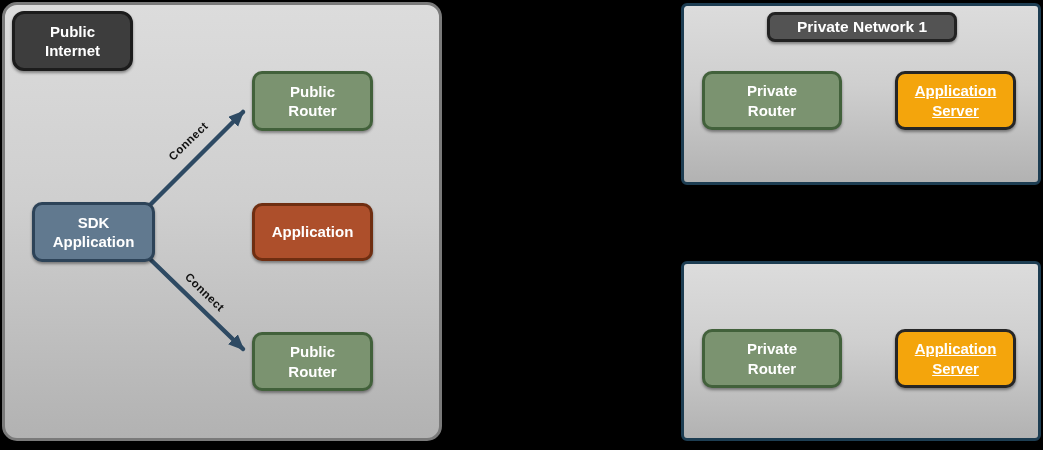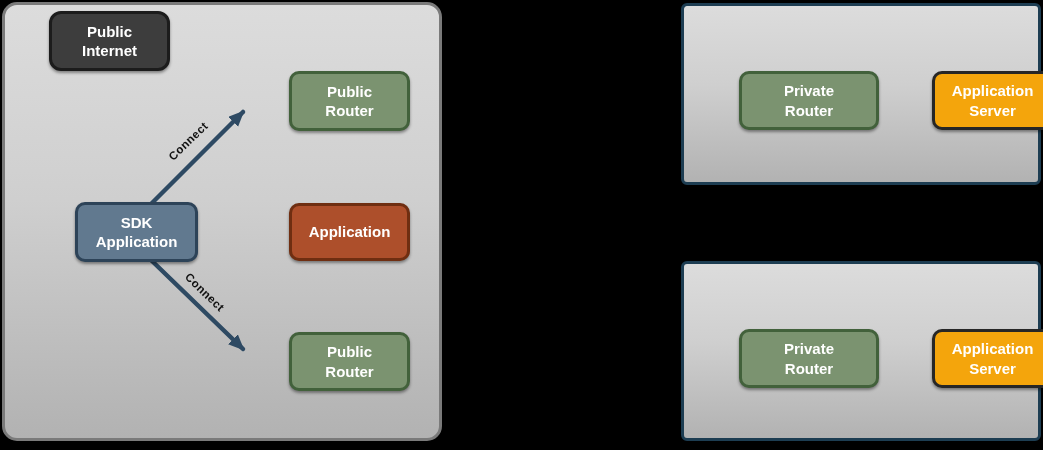--- a/index.html
+++ b/index.html
@@ -41,21 +41,20 @@
     justify-content: center;
     text-align: center;
     color: var(--node-text, #fff);
     font-weight: bold;
     font-size: 15px;
     line-height: 1.3;
     border-radius: 10px;
     border: 3px solid;
     padding: 2px 22px;
     box-shadow: 0 2px 3px rgba(0,0,0,0.4);
-    margin-left: 37px;
   }
   .badge-internet {
     left: 7px; top: 6px; width: 121px; height: 60px;
     background: var(--internet-badge-fill, #3d3d3d);
     border-color: var(--internet-badge-border, #1c1c1c);
     border-radius: 12px;
   }
   .badge-network {
     left: 83px; top: 6px; width: 190px; height: 30px;
     background: var(--network-badge-fill, #535353);
@@ -71,24 +70,25 @@
     background: var(--sdk-fill, #61798f);
     border-color: var(--sdk-border, #2d4358);
   }
   .node-red {
     background: var(--controller-fill, #ad4f2b);
     border-color: var(--controller-border, #6f2e11);
   }
   .node-orange {
     background: var(--server-fill, #f4a50c);
     border-color: var(--server-border, #262626);
+    text-decoration: underline;
   }
   
   .pos-router-top    { left: 247px; top: 66px;  width: 121px; height: 60px; }
-  .pos-sdk           { left: 33px;  top: 197px; width: 123px; height: 60px; }
+  .pos-sdk           { left: 27px;  top: 197px; width: 123px; height: 60px; }
   .pos-controller    { left: 247px; top: 198px; width: 121px; height: 58px; }
   .pos-router-bottom { left: 247px; top: 327px; width: 121px; height: 59px; }
   
   .pos-private-router { left: 18px;  top: 65px; width: 140px; height: 59px; }
   .pos-app-server     { left: 211px; top: 65px; width: 121px; height: 59px; }
 
   .connections {
     position: absolute;
     left: 0; top: 0; width: 434px; height: 433px;
     pointer-events: none;
@@ -130,20 +130,21 @@
     <div class="node node-green pos-router-top">Public Router</div>
 
     <div class="node node-blue pos-sdk">SDK Application</div>
 
     <div class="node node-red pos-controller">Application</div>
 
     <div class="node node-green pos-router-bottom">Public Router</div>
   </div>
 
   <div class="zone zone-right zone-net1">
+    <div class="badge badge-network">Private Network 1</div>
     <div class="node node-green pos-private-router">Private Router</div>
     <div class="node node-orange pos-app-server">Application Server</div>
   </div>
 
   <div class="zone zone-right zone-net2">
     <div class="node node-green pos-private-router">Private Router</div>
     <div class="node node-orange pos-app-server">Application Server</div>
   </div>
 
 </div>

